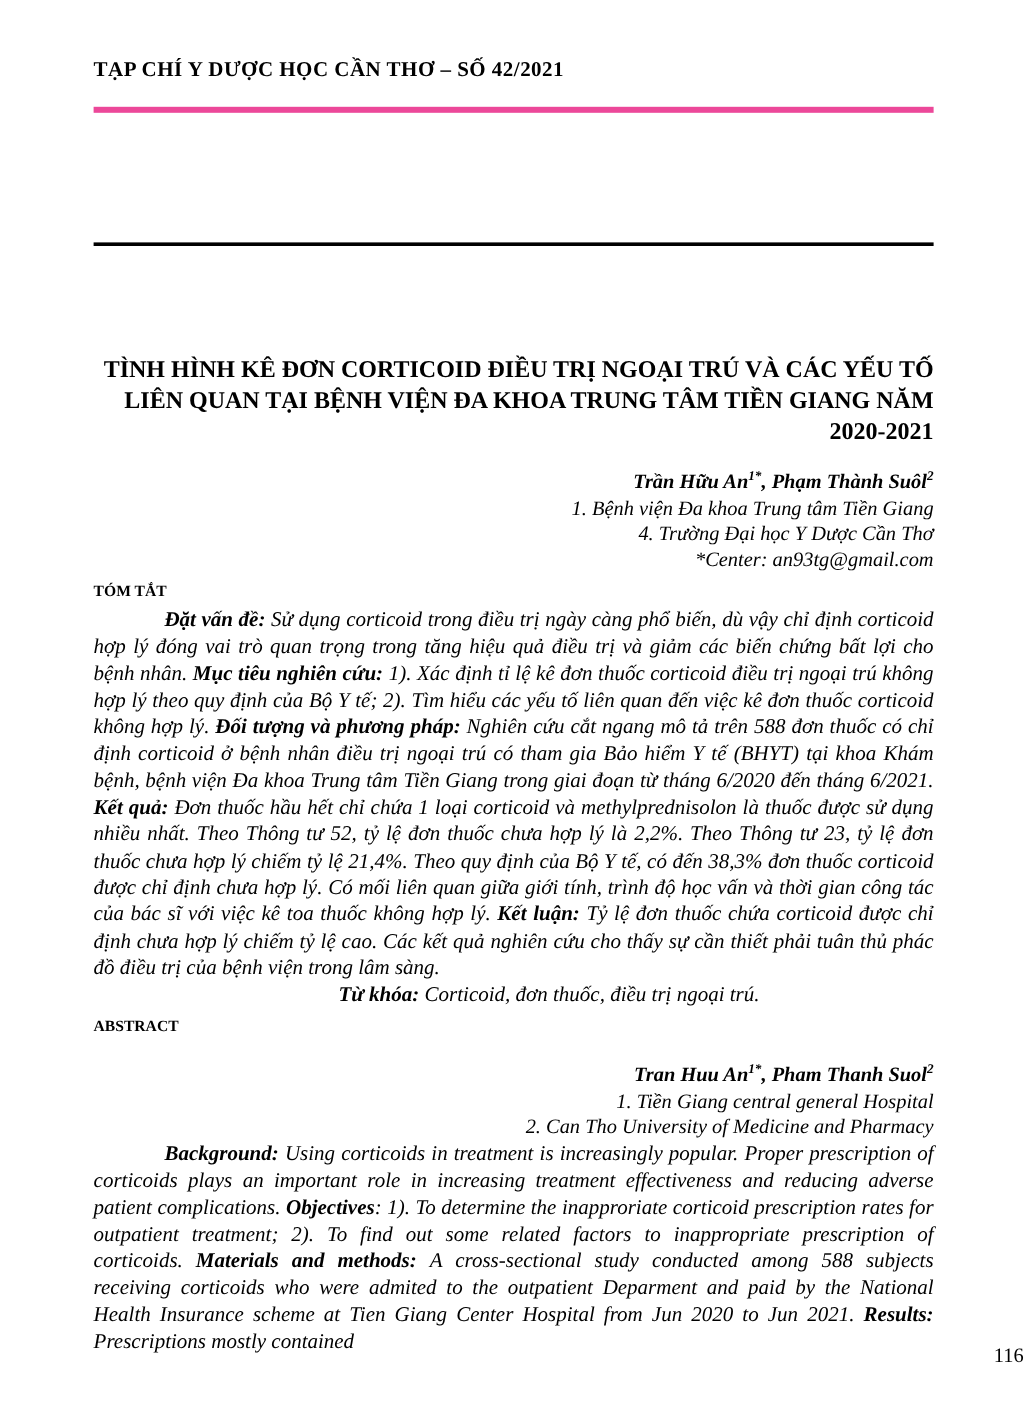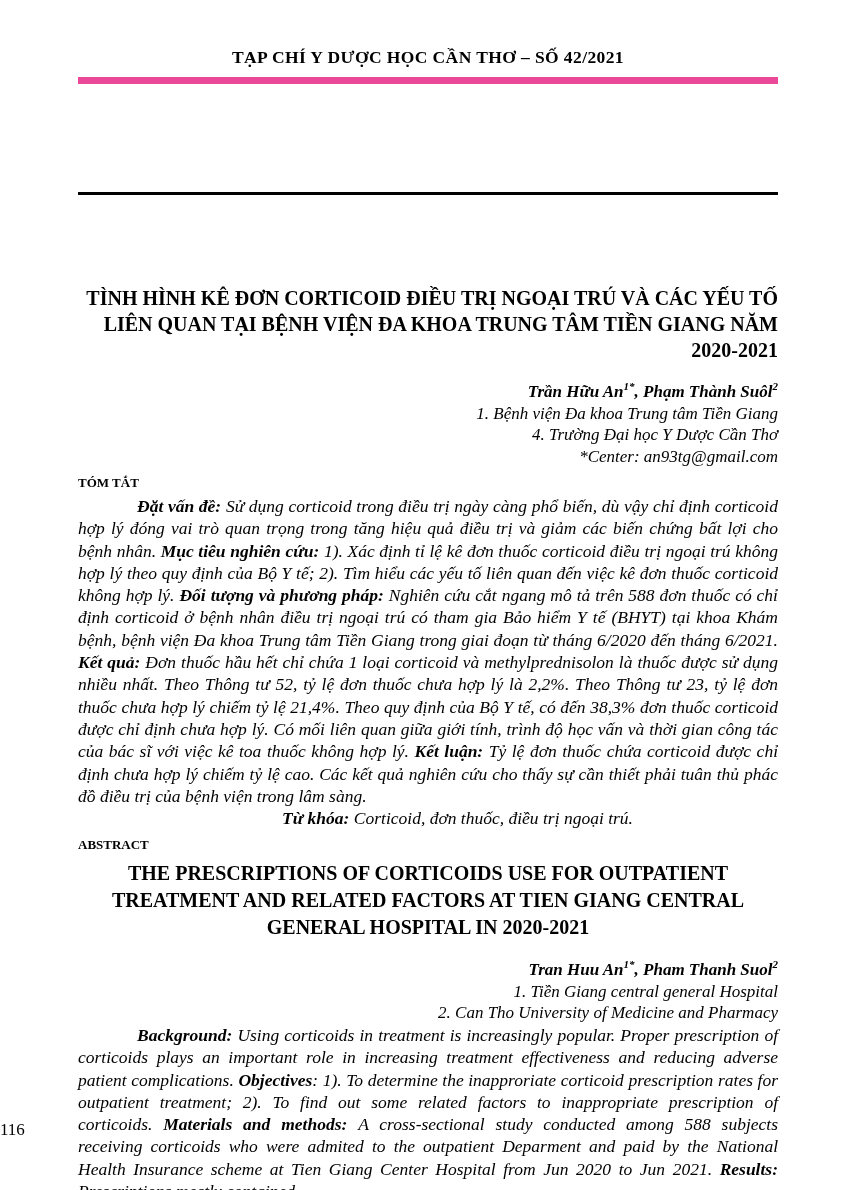--- a/index.html
+++ b/index.html
@@ -13,27 +13,26 @@
     overflow: hidden;
   }
   .content {
     position: absolute;
     left: 78px;
     top: 0;
     width: 700px;
   }
   .journal-header {
     margin-top: 44px;
-    text-align: center;
     font-weight: bold;
     font-size: 17.5px;
     line-height: 26px;
     letter-spacing: 0.4px;
-    padding-bottom: 7px;
-    border-bottom: 7px solid #ec4899;
+    padding-bottom: 19px;
+    border-bottom: 5px solid #ec4899;
   }
   .rule-mid {
     margin-top: 108px;
     border-top: 3px solid #000000;
     height: 0;
   }
   .title-vi {
     margin: 90px 0 0 0;
     font-size: 20px;
     font-weight: bold;
@@ -72,21 +71,21 @@
     font-size: 20px;
     font-weight: bold;
     text-align: center;
     line-height: 27px;
   }
   .page-number {
     position: absolute;
     left: 0;
     right: 0;
     bottom: 50px;
-    text-align: left;
+    text-align: right;
     font-size: 17px;
   }
 </style>
 </head>
 <body>
 
 <div class="page">
   <div class="content">
 
     <div class="journal-header">
@@ -105,21 +104,20 @@
     </div>
 
     <h2 class="section-heading">TÓM TẮT</h2>
 
     <p class="abs"><span class="b">Đặt vấn đề: </span><span>Sử dụng corticoid trong điều trị ngày càng phổ biến, dù vậy chỉ định corticoid hợp lý đóng vai trò quan trọng trong tăng hiệu quả điều trị và giảm các biến chứng bất lợi cho bệnh nhân. </span><span class="b">Mục tiêu nghiên cứu: </span><span>1). Xác định tỉ lệ kê đơn thuốc corticoid điều trị ngoại trú không hợp lý theo quy định của Bộ Y tế; 2). Tìm hiểu các yếu tố liên quan đến việc kê đơn thuốc corticoid không hợp lý. </span><span class="b">Đối tượng và phương pháp: </span><span>Nghiên cứu cắt ngang mô tả trên 588 đơn thuốc có chỉ định corticoid ở bệnh nhân điều trị ngoại trú có tham gia Bảo hiểm Y tế (BHYT) tại khoa Khám bệnh, bệnh viện Đa khoa Trung tâm Tiền Giang trong giai đoạn từ tháng 6/2020 đến tháng 6/2021. </span><span class="b">Kết quả: </span><span>Đơn thuốc hầu hết chỉ chứa 1 loại corticoid và methylprednisolon là thuốc được sử dụng nhiều nhất. Theo Thông tư 52, tỷ lệ đơn thuốc chưa hợp lý là 2,2%. Theo Thông tư 23, tỷ lệ đơn thuốc chưa hợp lý chiếm tỷ lệ 21,4%. Theo quy định của Bộ Y tế, có đến 38,3% đơn thuốc corticoid được chỉ định chưa hợp lý. Có mối liên quan giữa giới tính, trình độ học vấn và thời gian công tác của bác sĩ với việc kê toa thuốc không hợp lý. </span><span class="b">Kết luận: </span><span>Tỷ lệ đơn thuốc chứa corticoid được chỉ định chưa hợp lý chiếm tỷ lệ cao. Các kết quả nghiên cứu cho thấy sự cần thiết phải tuân thủ phác đồ điều trị của bệnh viện trong lâm sàng.</span></p>
 
     <p class="abs keywords"><span class="b">Từ khóa: </span><span>Corticoid, đơn thuốc, điều trị ngoại trú.</span></p>
 
     <h2 class="section-heading">ABSTRACT</h2>
 
-    <h3 class="title-en">THE PRESCRIPTIONS OF CORTICOIDS USE FOR OUTPATIENT TREATMENT AND RELATED FACTORS AT TIEN GIANG CENTRAL GENERAL HOSPITAL IN 2020-2021</h3>
 
     <div class="byline">
       <div class="authors"><span>Tran Huu An</span><sup>1*</sup><span>, Pham Thanh Suol</span><sup>2</sup></div>
       <div>1. Tiền Giang central general Hospital</div>
       <div>2. Can Tho University of Medicine and Pharmacy</div>
     </div>
 
     <p class="abs"><span class="b">Background: </span><span>Using corticoids in treatment is increasingly popular. Proper prescription of corticoids plays an important role in increasing treatment effectiveness and reducing adverse patient complications. </span><span class="b">Objectives</span><span>: 1). To determine the inapproriate corticoid prescription rates for outpatient treatment; 2). To find out some related factors to inappropriate prescription of corticoids. </span><span class="b">Materials and methods: </span><span>A cross-sectional study conducted among 588 subjects receiving corticoids who were admited to the outpatient Deparment and paid by the National Health Insurance scheme at Tien Giang Center Hospital from Jun 2020 to Jun 2021. </span><span class="b">Results: </span><span>Prescriptions mostly contained</span></p>
 
   </div>

